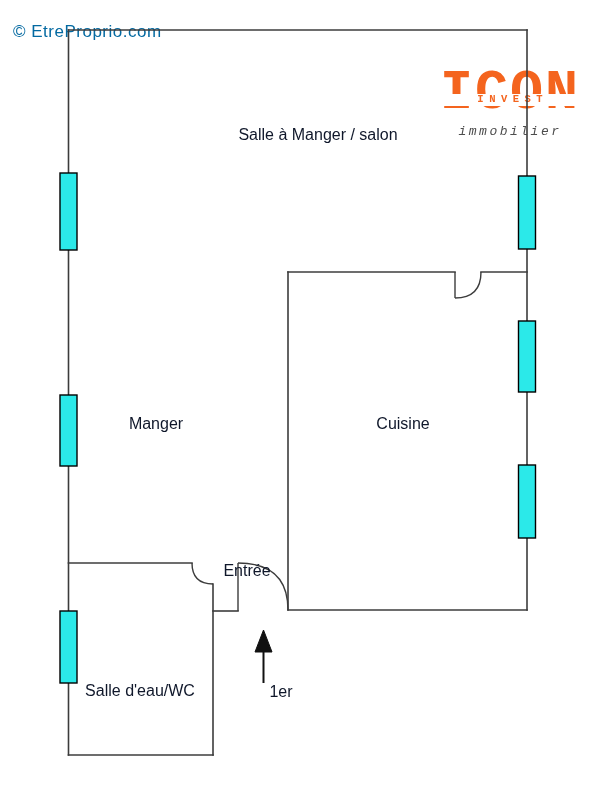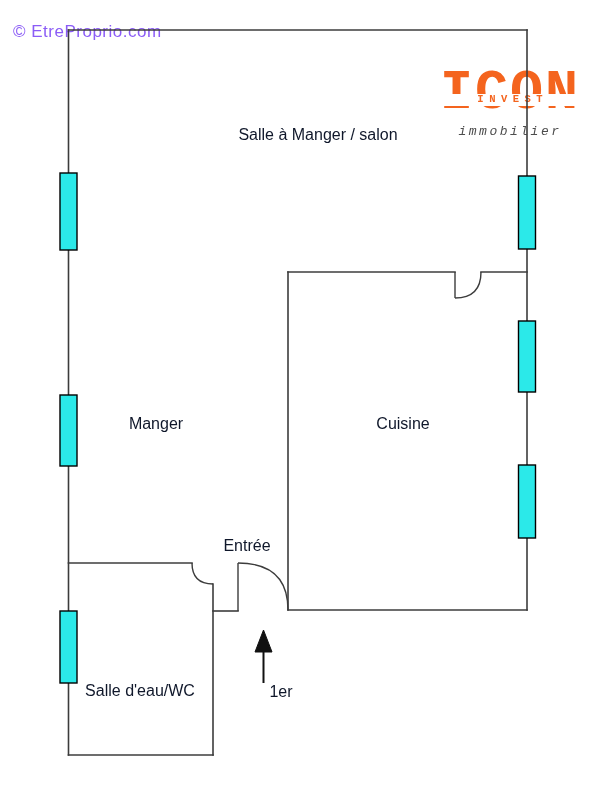--- a/index.html
+++ b/index.html
@@ -1,21 +1,21 @@
 <!DOCTYPE html>
 <html><head>
 <meta charset="utf-8">
 <style>
   html,body{margin:0;padding:0;background:#fff;}
   #page{position:relative;width:608px;height:800px;background:#ffffff;overflow:hidden;
         font-family:"Liberation Sans", sans-serif;}
 
   
   .watermark{position:absolute;left:13px;top:22px;font-size:17px;letter-spacing:.5px;
-             color:#8b5cf6;z-index:1;}
+             color:#0369a1;z-index:1;}
 
   
   .logo{position:absolute;left:437px;top:66px;width:146px;text-align:center;z-index:1;font-family:Liberation Mono, monospace;}
   .logo-wordmark{font-size:55px;font-weight:800;line-height:1;letter-spacing:2px;
                  color:#F4641E;}
   .logo-band{position:absolute;left:0;top:28px;width:100%;height:12px;background:#ffffff;
              display:flex;justify-content:center;}
   .logo-band-text{font-size:10.5px;font-weight:bold;letter-spacing:5.5px;text-indent:5.5px;
                   color:#F4641E;line-height:1;}
   .logo-tagline{margin-top:3px;font-size:13px;font-style:italic;letter-spacing:2.5px;
@@ -28,21 +28,21 @@
   .window-rect{stroke:#000000;stroke-width:1.4;}
   .arrow-shaft{stroke:#111111;stroke-width:2;}
   .arrow-head{fill:#111111;stroke:#111111;}
 
   
   .label{position:absolute;transform:translateX(-50%);white-space:nowrap;
          font-size:16px;color:#0f172a;z-index:3;}
   .lbl-salle-manger{left:318px;top:126px;}
   .lbl-cuisine{left:156px;top:415px;}
   .lbl-chambre{left:403px;top:415px;}
-  .lbl-entree{left:247px;top:537px;}
+  .lbl-entree{left:247px;top:562px;}
   .lbl-salle-deau{left:140px;top:682px;}
   .lbl-floor{left:281px;top:683px;}
 </style>
 </head>
 <body>
 
 <div id="page">
 
   <div class="watermark">© EtreProprio.com</div>
 

